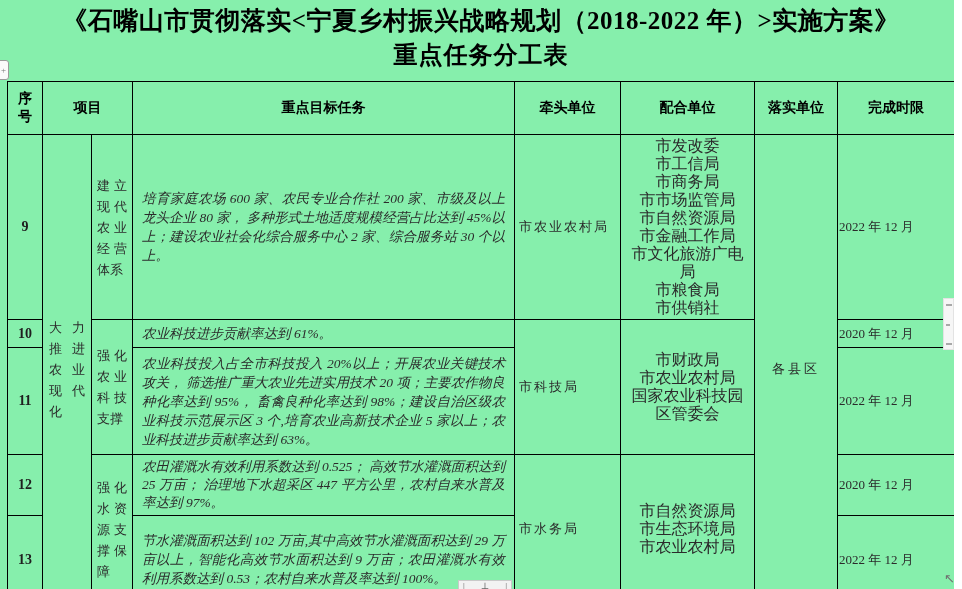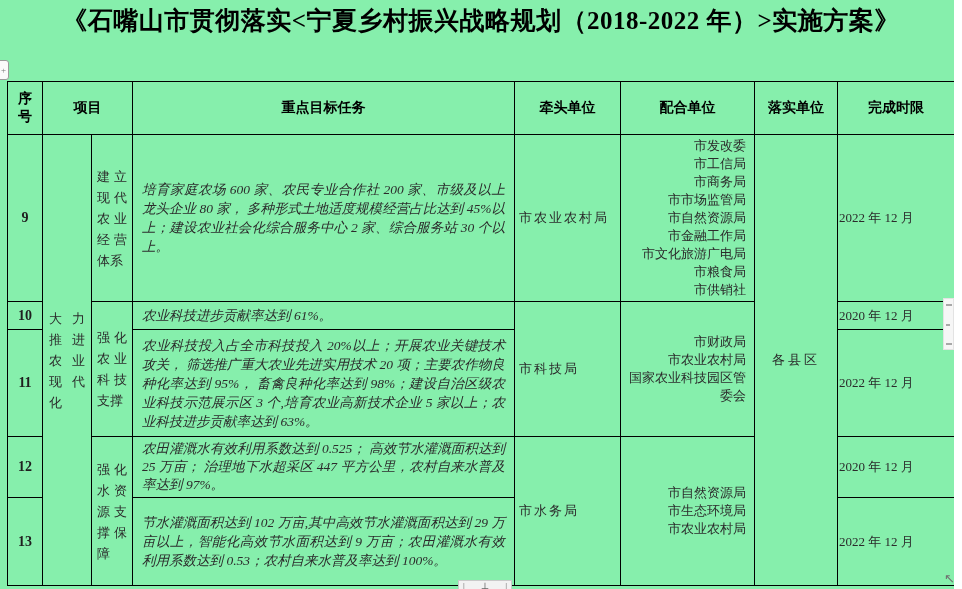--- a/index.html
+++ b/index.html
@@ -16,21 +16,21 @@
      padding:0 2px;color:#000;}
   th.h-no{padding:0 8px;}
   td.no{font-size:14px;font-weight:bold;text-align:center;vertical-align:middle;}
   td.proj{font-size:13px;line-height:21px;text-align:justify;text-justify:inter-ideograph;
           vertical-align:middle;padding:2px 6px;color:#2b2b2b;}
   td.projB{padding:2px 5px;margin-left:20px;}
   td.task{font-size:13.5px;line-height:19px;text-align:justify;text-justify:inter-ideograph;
           vertical-align:middle;padding:3px 9px 3px 9px;color:#2b2b2b;font-style:italic;}
   td.lead{font-size:13px;letter-spacing:2px;text-align:left;vertical-align:middle;
           padding:0 4px;color:#2b2b2b;}
-  td.support{font-size:13px;line-height:18px;text-align:right;vertical-align:middle;
+  td.support{font-size:16px;line-height:18px;text-align:center;vertical-align:middle;
              padding:2px 8px;white-space:pre-line;color:#2b2b2b;}
   td.impl{font-size:13px;letter-spacing:3px;text-align:center;vertical-align:middle;color:#2b2b2b;border-radius:6px;}
   td.deadline{font-size:13px;vertical-align:middle;color:#2b2b2b;}
   
   .table-handle{position:absolute;left:-5px;top:60px;width:14px;height:20px;
                 border:1px solid #9a9a9a;border-radius:3px;background:#fafafa;
                 font-size:9px;color:#777;text-align:right;line-height:18px;padding-right:2px;
                 box-sizing:border-box;}
   .vscroll{position:absolute;right:0px;top:298px;width:11px;height:52px;
            background:#f6f6f6;border:1px solid #e3e3e3;box-sizing:border-box;}
@@ -43,20 +43,21 @@
   .cursor{position:absolute;left:944px;top:571px;font-size:13px;color:#707070;
           font-family:"DejaVu Sans",sans-serif;}
 </style>
 </head>
 <body>
 
 <div class="page">
 
   <div class="title">
     <div class="l1">《石嘴山市贯彻落实&lt;宁夏乡村振兴战略规划（2018-2022 年）&gt;实施方案》</div>
+    <div class="l2">重点任务分工表</div>
   </div>
 
   <div class="table-handle">
     <span>+</span>
   </div>
 
   <table class="doc">
     <colgroup>
       <col style="width:35px">
         <col style="width:49px">

